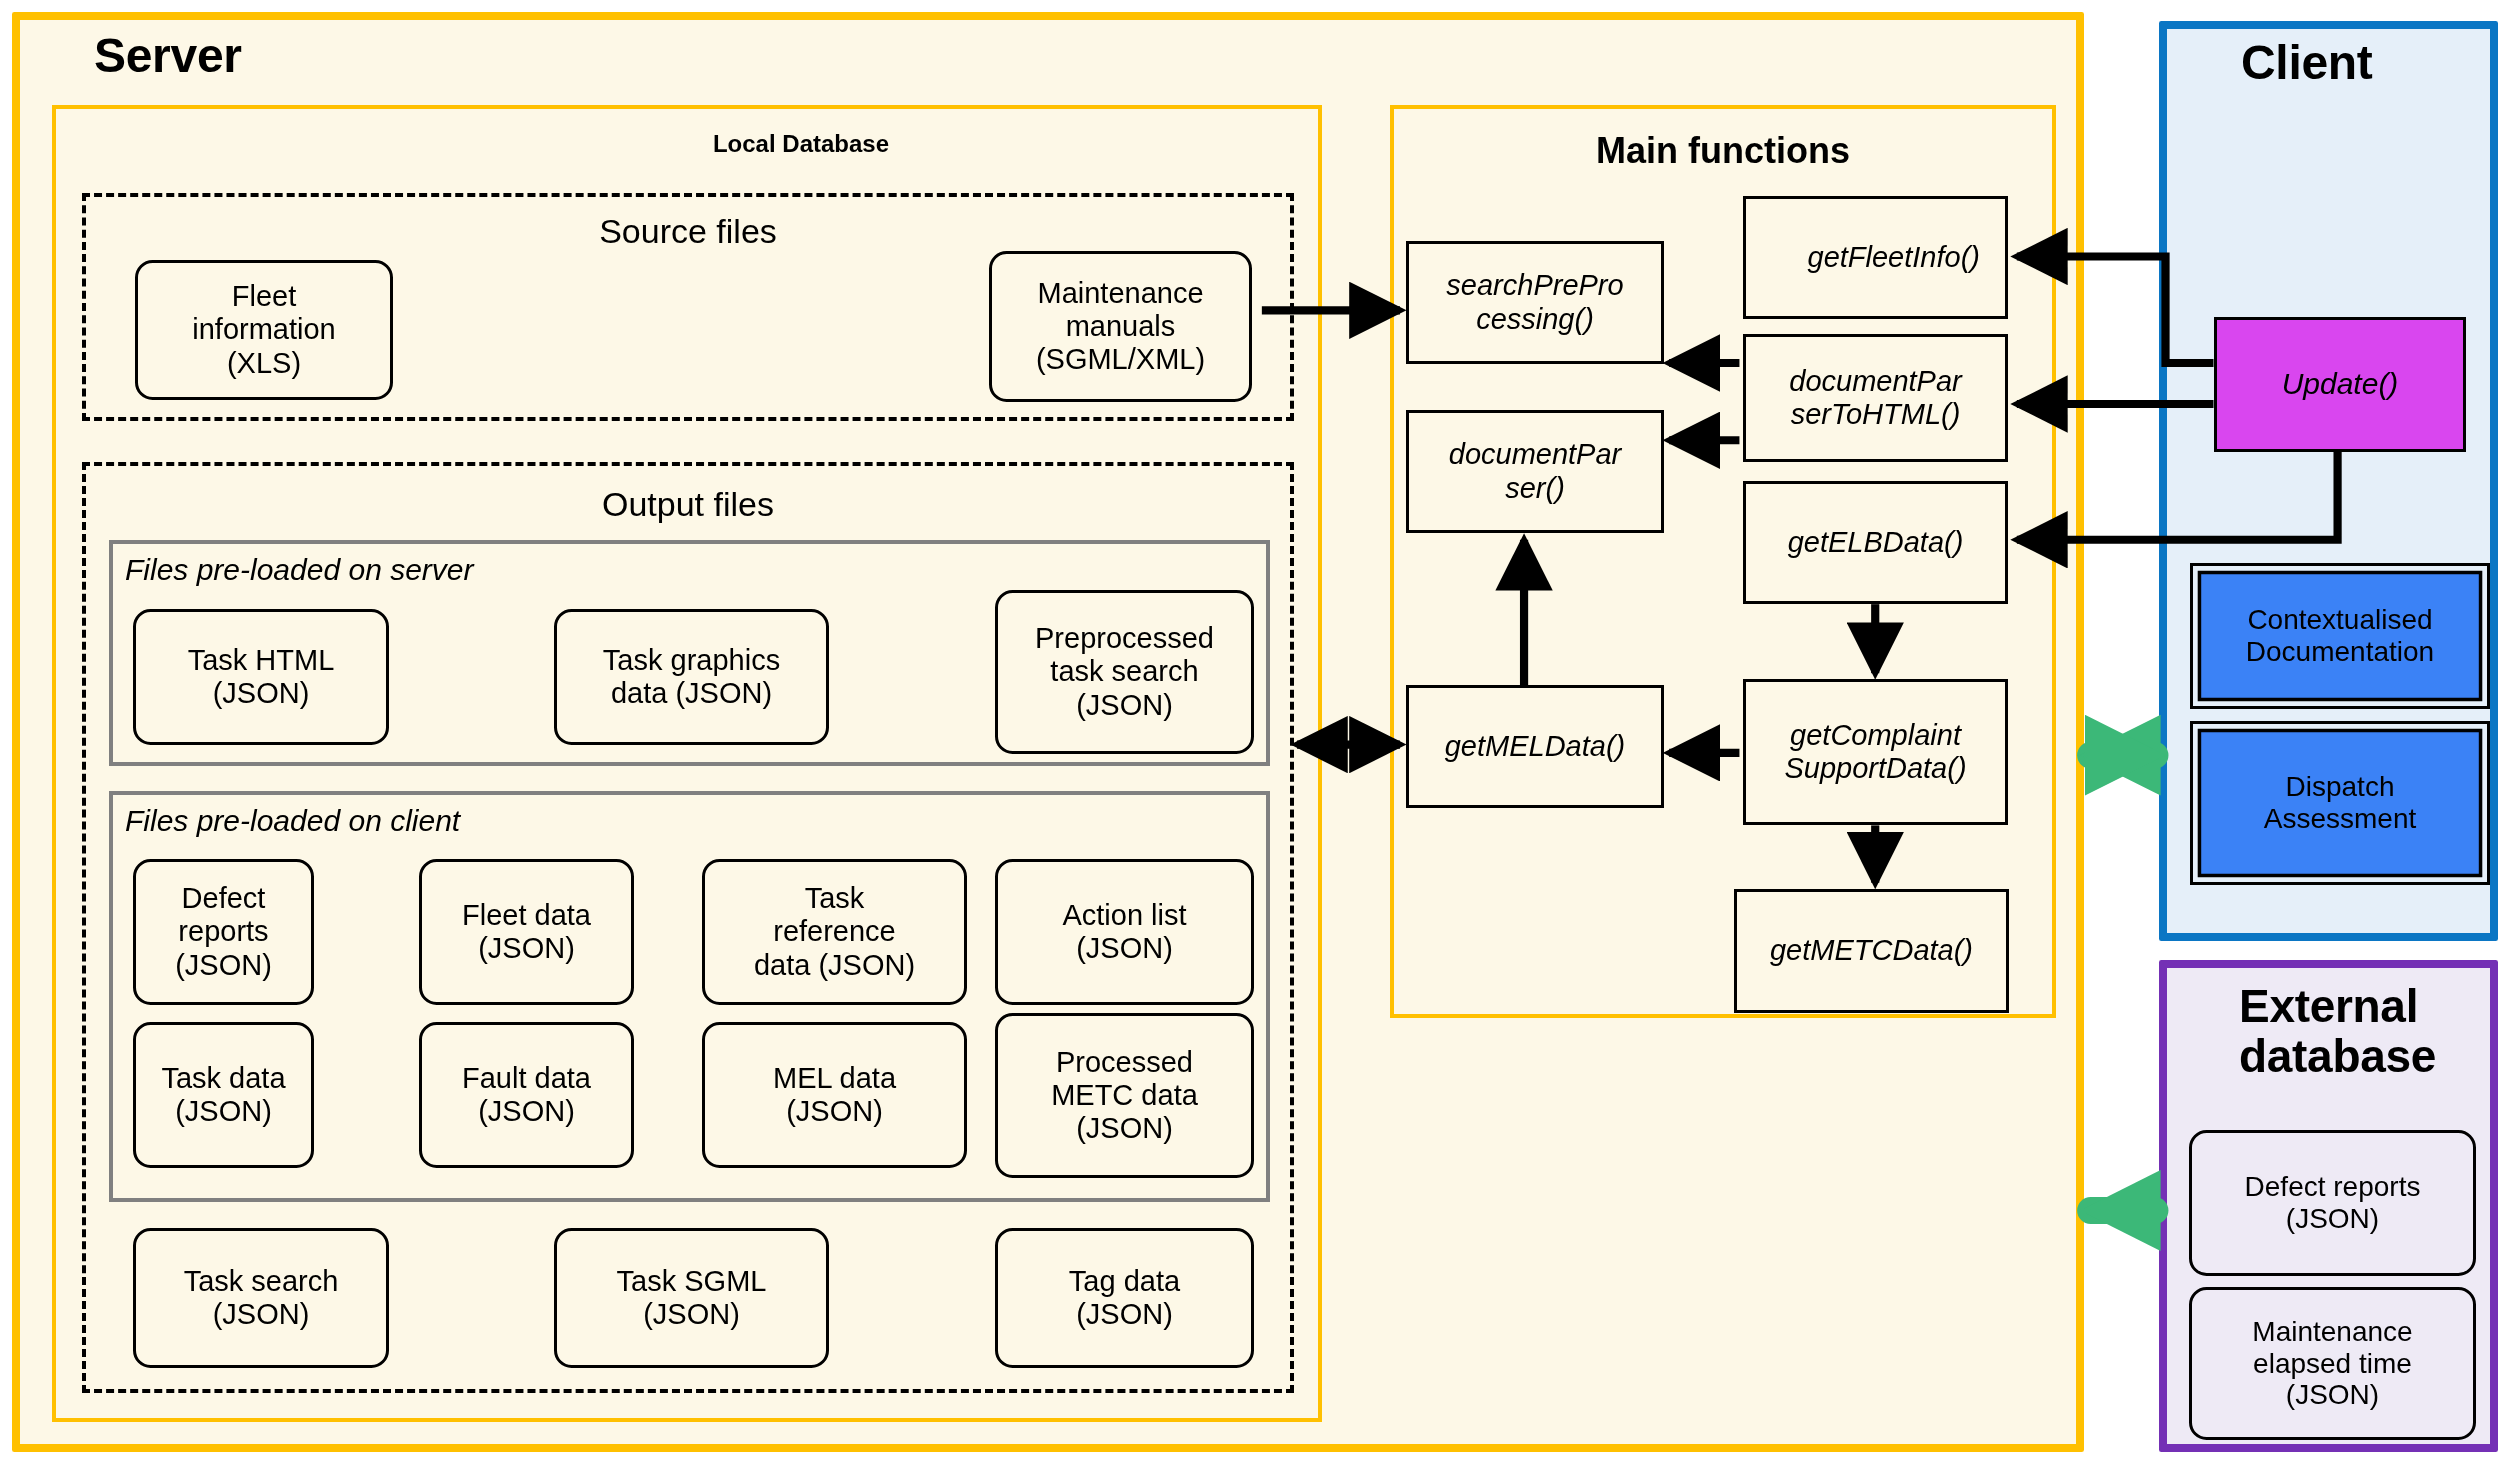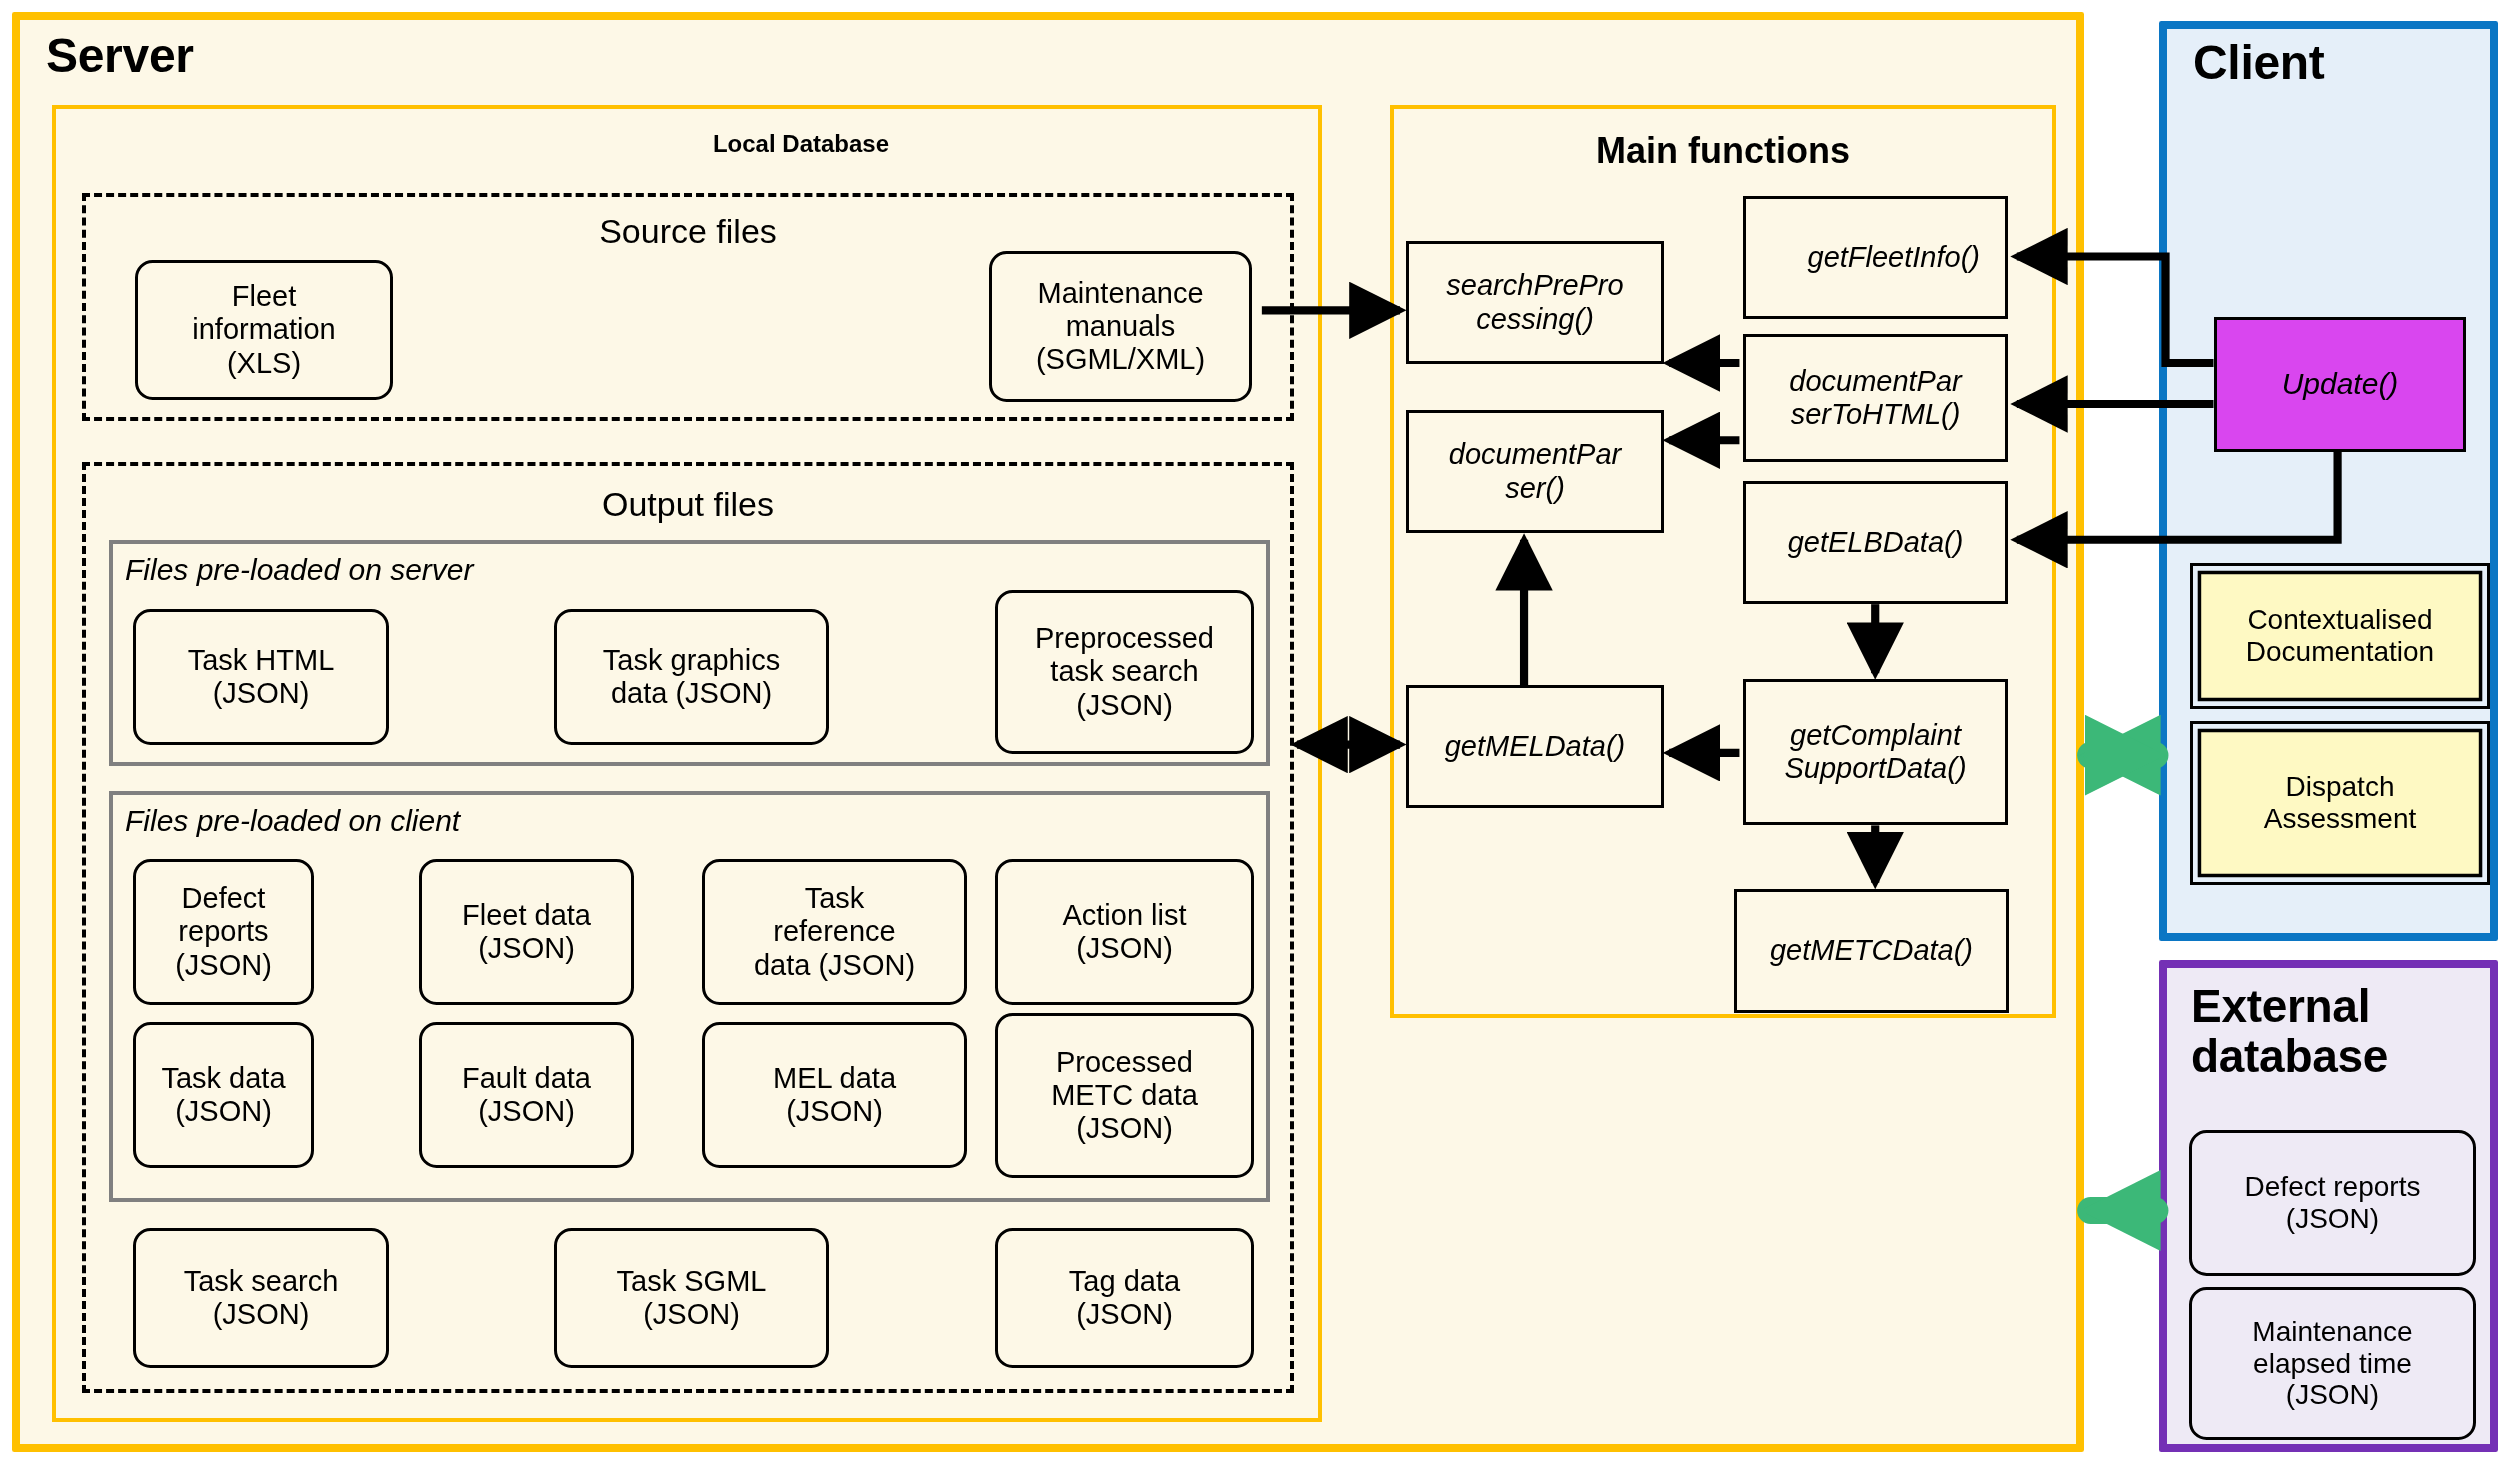--- a/index.html
+++ b/index.html
@@ -6,21 +6,21 @@
   body{font-family:"Liberation Sans",sans-serif;}
   #stage{position:relative;width:2512px;height:1467px;background:#ffffff;overflow:hidden;}
 
   
   .panel{position:absolute;box-sizing:border-box;}
   .panel-server{border:8.2px solid #FFC000;background:#FDF8E7;border-radius:2.3px;}
   .panel-client{border:8.2px solid #0B76C4;background:#E5EFF9;border-radius:2.3px;}
   .panel-extdb{border:8.2px solid #7430B5;background:#EEEAF5;border-radius:2.3px;}
 
   .panel-title{position:absolute;font-weight:bold;color:#000;line-height:1.08;
-               letter-spacing:-0.3px;white-space:pre-line;}
+               letter-spacing:-0.3px;white-space:pre-line;margin-left:48px;}
 
   
   .group-yellow{position:absolute;box-sizing:border-box;border:4.1px solid #FFC000;
                 background:#FDF8E7;}
   .group-dashed{position:absolute;box-sizing:border-box;border:4.1px dashed #000;
                 background:transparent;}
   .group-grey{position:absolute;box-sizing:border-box;border:4.1px solid #808080;
               background:transparent;}
 
   .group-heading{position:absolute;width:100%;text-align:center;font-weight:bold;
@@ -29,21 +29,21 @@
   .group-label-italic{position:absolute;font-style:italic;color:#000;text-align:right;}
 
   
   .node{position:absolute;box-sizing:border-box;border:3.5px solid #000;
         background:#FDF8E7;display:flex;align-items:center;justify-content:center;
         text-align:center;color:#000;line-height:1.14;padding:2.3px 3.5px;}
   .node.round{border-radius:17.6px;}
   .node.fn{font-style:italic;background:#FDF8E7;}
   .node.client-node{background:#d946ef;}
   .node.ext-node{background:#EEEAF5;border-radius:17.6px;}
-  .node.dbl{background:#fef9c3;border:3.5px solid #000;box-shadow:inset 0 0 0 4.7px #E5EFF9, inset 0 0 0 8.2px #000;}
+  .node.dbl{background:#3b82f6;border:3.5px solid #000;box-shadow:inset 0 0 0 4.7px #E5EFF9, inset 0 0 0 8.2px #000;}
 
   
   #arrows{position:absolute;left:0;top:0;width:2512px;height:1467px;
           pointer-events:none;}
 </style>
 </head>
 <body>
 
 <div id="stage">
 

